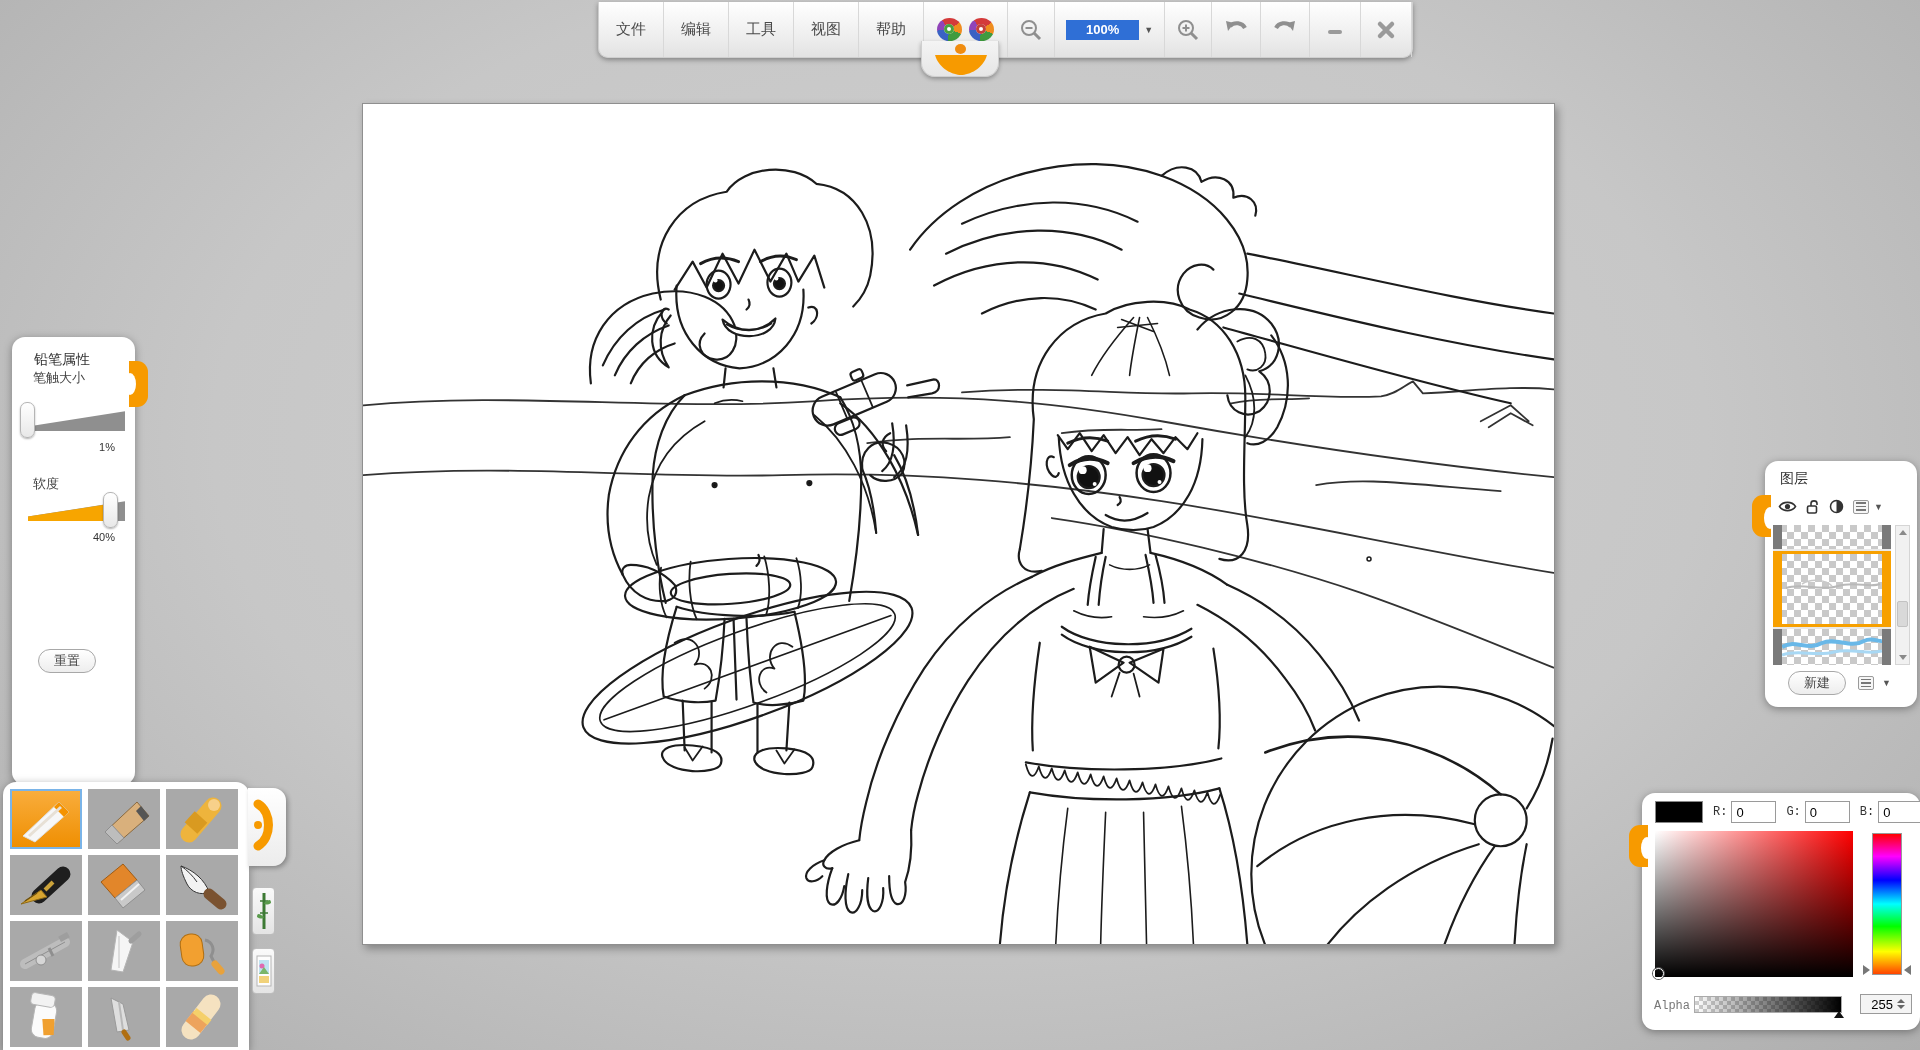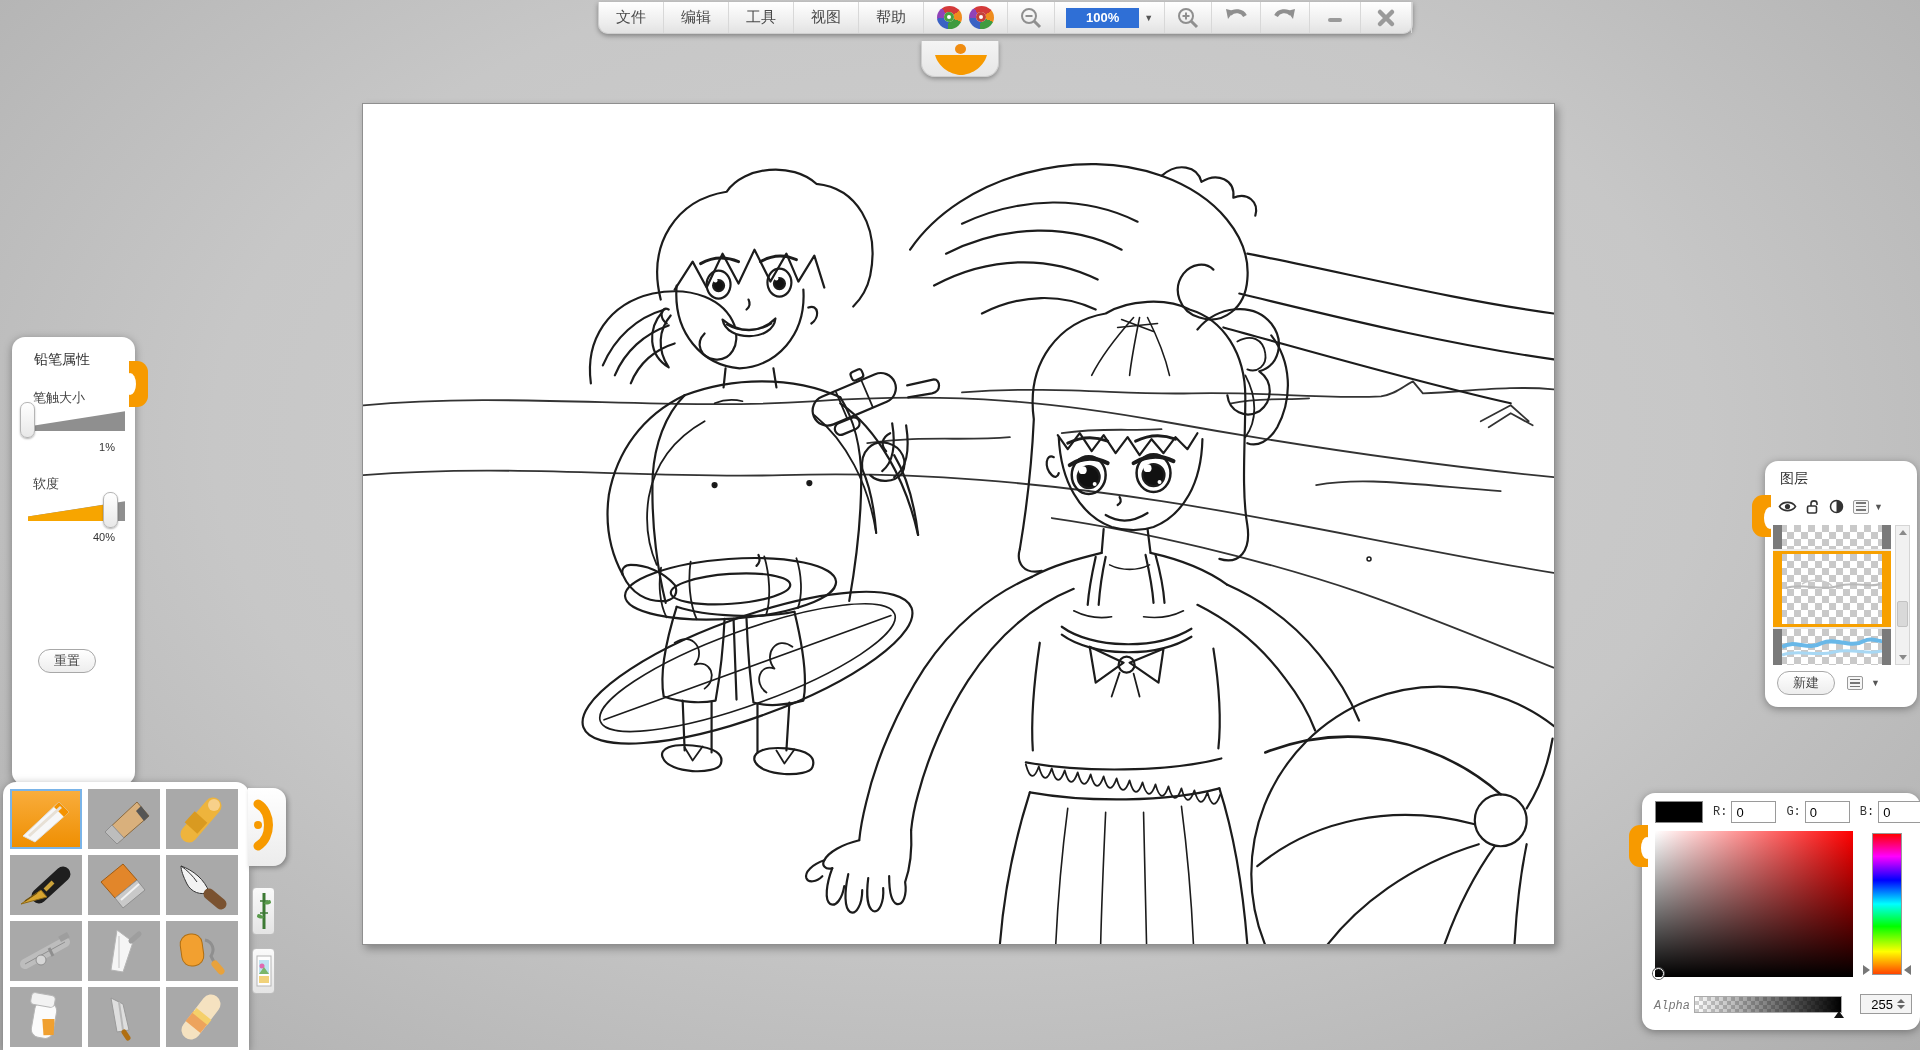--- a/index.html
+++ b/index.html
@@ -6,21 +6,21 @@
   html,body { width:1920px; height:1050px; overflow:hidden;
     font-family:"Liberation Sans","DejaVu Sans",sans-serif; }
   body { background:radial-gradient(ellipse at 50% 42%, #d0d0d0 0%, #c7c7c7 55%, #aeaeae 100%); position:relative; }
 
   
   .canvas { position:absolute; left:362px; top:103px; width:1193px; height:842px;
     background:#fff; border:1px solid #8f8f8f; box-shadow:3px 4px 8px rgba(0,0,0,.3); }
   .canvas svg { display:block; width:100%; height:100%; }
 
   
-  .toolbar { position:absolute; left:598px; top:2px; height:32px; display:flex; align-items:stretch;
+  .toolbar { position:absolute; left:598px; top:2px; height:56px; display:flex; align-items:stretch;
     background:linear-gradient(#ffffff,#ececec 70%,#e2e2e2); border:1px solid #cfcfcf; border-top:none;
     border-radius:0 0 10px 10px; box-shadow:0 2px 5px rgba(0,0,0,.35); z-index:5; }
   .menu-item { display:flex; align-items:center; padding:0 17px; font-size:15px; color:#4a4a4a;
     border-right:1px solid #d8d8d8; cursor:default; }
   .tb-btn { display:flex; align-items:center; justify-content:center; padding:0 11px; border-right:1px solid #d8d8d8; }
   .tb-btn:last-child { border-right:none; }
   .zoom-val { background:#2f6fd6; color:#fff; font-weight:bold; font-size:13px; padding:2px 20px; line-height:16px; }
   .caret { font-size:9px; color:#555; margin-left:5px; }
   
   .logo-eyes { display:flex; align-items:center; gap:7px; padding:0 13px; border-right:1px solid #d8d8d8; }
@@ -85,21 +85,21 @@
   .layer-thumb::before { left:0; } .layer-thumb::after { right:0; }
   .layer-thumb.selected { border-top:3px solid #f7a000; border-bottom:3px solid #f7a000; }
   .layer-thumb.selected::before, .layer-thumb.selected::after { background:#f7a000; }
   .layer-thumb svg { position:absolute; left:9px; right:9px; width:100px; height:100%; }
   .lp-scroll { position:absolute; left:130px; top:64px; width:15px; height:140px; background:#f1f1f1;
     border:1px solid #d5d5d5; display:flex; flex-direction:column; align-items:center; }
   .scroll-arrow { width:0; height:0; border-left:4px solid transparent; border-right:4px solid transparent; margin:4px 0; }
   .scroll-arrow.up { border-bottom:5px solid #8a8a8a; }
   .scroll-arrow.down { border-top:5px solid #8a8a8a; }
   .scroll-thumb { width:11px; height:26px; background:#d9d9d9; border:1px solid #c2c2c2; border-radius:2px; margin-top:62px; }
-  .lp-bottom { position:absolute; left:0; right:0; top:210px; display:flex; align-items:center; gap:12px; padding:0 12px; }
+  .lp-bottom { position:absolute; left:0; right:0; top:210px; display:flex; align-items:center; gap:12px; padding:0 23px; }
   .list-btn { display:flex; align-items:center; gap:3px; }
   .list-glyph { width:16px; height:14px; border:1px solid #9a9a9a; border-radius:2px; background:#f6f6f6;
     display:flex; flex-direction:column; justify-content:space-evenly; padding:0 2px; }
   .list-glyph i { display:block; height:1.5px; background:#777; }
 
   
   .color-panel { left:1642px; top:793px; width:278px; height:237px; }
   .color-panel .ear-l { top:32px; }
   .cp-head { position:absolute; left:13px; top:8px; display:flex; align-items:center; gap:4px; }
   .cp-swatch { width:48px; height:22px; background:#000; border:1px solid #888; }
@@ -110,21 +110,21 @@
     background:linear-gradient(to bottom, rgba(0,0,0,0), #000),
                linear-gradient(to right, #fff, #f00); }
   .sv-cursor { position:absolute; left:-2px; bottom:-2px; width:11px; height:11px; border-radius:50%;
     border:1.5px solid #fff; box-shadow:0 0 0 1px #555; }
   .hue-bar { position:absolute; left:230px; top:40px; width:30px; height:142px; border:1px solid #999;
     background:linear-gradient(to bottom,#f00 0%,#f0f 16%,#00f 33%,#0ff 50%,#0f0 66%,#ff0 84%,#f40 100%); }
   .hue-mark { position:absolute; top:172px; width:0; height:0; border-top:5px solid transparent; border-bottom:5px solid transparent; }
   .hue-mark.left { left:221px; border-left:7px solid #777; }
   .hue-mark.right { left:262px; border-right:7px solid #777; }
   .alpha-label { position:absolute; left:12px; top:206px; font-size:12px; color:#777;
-    font-family:"Liberation Mono","DejaVu Sans Mono",monospace;font-style:italic; }
+    font-family:"Liberation Mono","DejaVu Sans Mono",monospace; }
   .alpha-slider { position:absolute; left:52px; top:203px; width:148px; height:17px; border:1px solid #aaa;
     background:linear-gradient(to right, rgba(0,0,0,0), #000),
                conic-gradient(#cfcfcf 25%,#fff 0 50%,#cfcfcf 0 75%,#fff 0);
     background-size:100% 100%, 8px 8px; }
   .alpha-mark { position:absolute; right:-3px; bottom:-6px; width:0; height:0;
     border-left:5px solid transparent; border-right:5px solid transparent; border-bottom:7px solid #111; }
   .spinner { position:absolute; left:218px; top:201px; width:52px; height:20px; border:1px solid #9a9a9a;
     background:#f4f4f4; display:flex; align-items:center; }
   .spinner input { width:34px; border:none; background:transparent; font-size:13px; text-align:right; padding-right:2px; }
   .spin-arrows { display:flex; flex-direction:column; margin-left:2px; gap:2px; }
@@ -364,21 +364,21 @@
     <svg width="56" height="22" viewBox="0 0 56 22" style="position:absolute;left:11px;top:13px">
       <path d="M2,1 H54 C50,15 36,21 28,21 C20,21 6,15 2,1 Z" fill="#f79a00"></path>
     </svg>
   </div>
 </div>
 
 <div class="panel pencil-panel">
   <span class="ear-r"></span>
   <div class="pp-title">铅笔属性</div>
 
-  <div class="pp-label" style="top:52px">笔触大小</div>
+  <div class="pp-label" style="top:32px">笔触大小</div>
   <div class="slider" style="top:68px">
     <span class="wedge"></span>
     <span class="slider-handle" style="left:0"></span>
   </div>
   <div class="pp-val" style="top:104px">1%</div>
 
   <div class="pp-label" style="top:138px">软度</div>
   <div class="slider" style="top:158px">
     <span class="wedge"></span>
     <span class="wedge-fill"></span>

